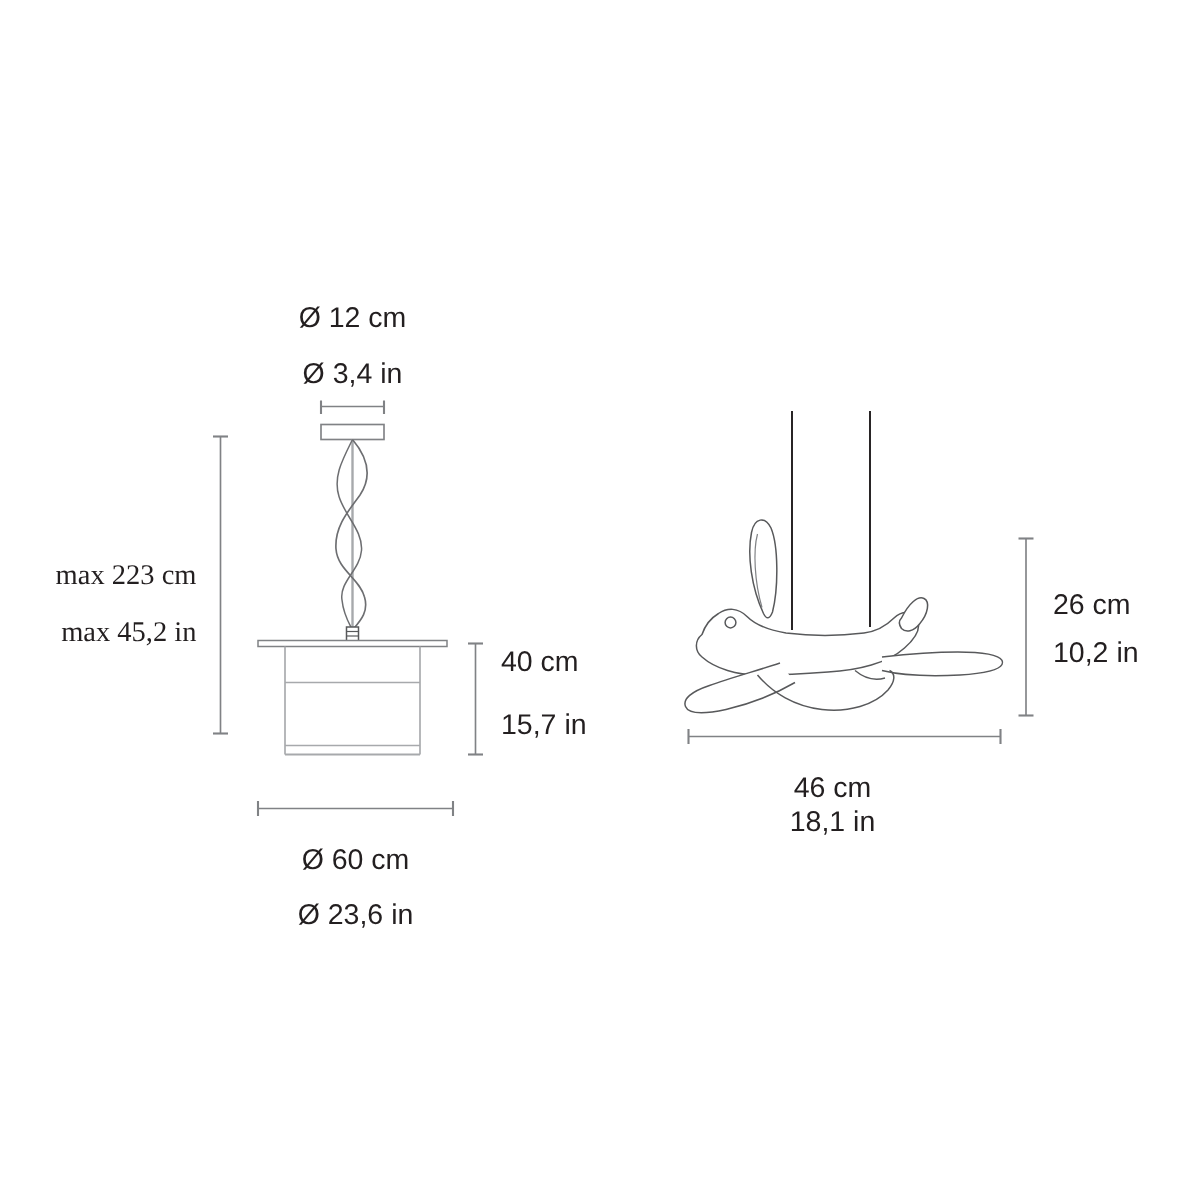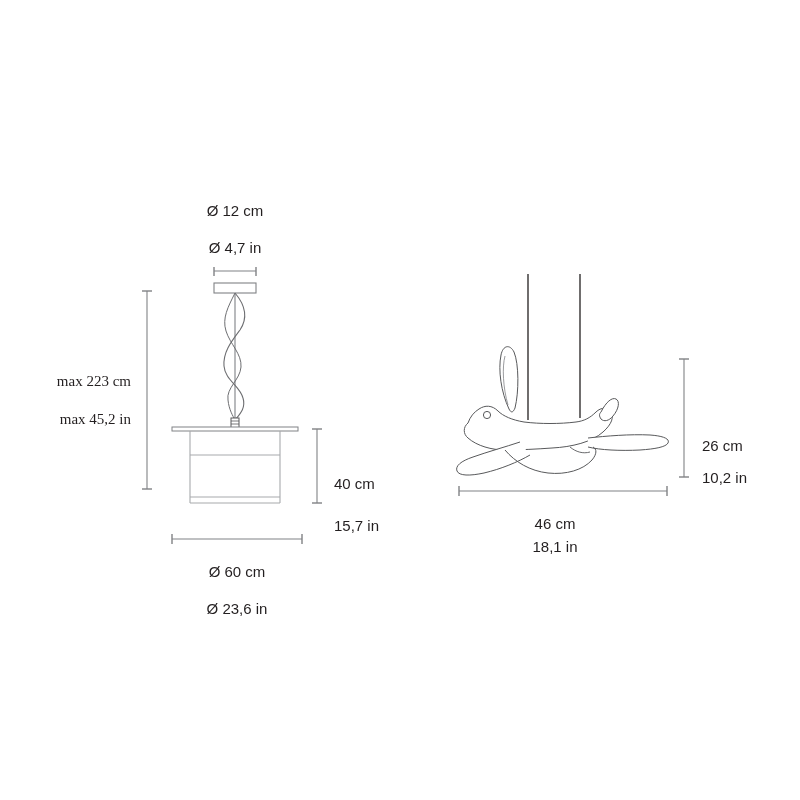--- a/index.html
+++ b/index.html
@@ -25,37 +25,36 @@
     position: absolute;
     left: 0;
     top: 0;
     width: 800px;
     height: 800px;
     display: block;
   }
   .dim-text {
     position: absolute;
     font-family: "Liberation Sans", sans-serif;
-    font-size: 15px;
+    font-size: 19px;
     line-height: 1;
     color: #231f20;
     white-space: nowrap;
   }
   .dim-text.center {
     text-align: center;
     transform: translateX(-50%);
   }
   .dim-text.right {
     text-align: right;
     transform: translateX(-100%);
     font-family: Liberation Serif, serif;
   }
   .dim-text.left {
     text-align: left;
-    margin-top: 44px;
   }
 </style>
 </head>
 <body>
 
 <div id="sheet">
 
   <svg id="drawing-svg" viewBox="0 0 800 800" aria-hidden="true">
 
     <g stroke-linecap="butt" fill="none">
@@ -181,21 +180,21 @@
 
       <g>
         <line x1="459" y1="491" x2="667" y2="491" stroke="#808285" stroke-width="1.1"></line>
         <line x1="459" y1="486" x2="459" y2="496" stroke="#808285" stroke-width="1.4"></line>
         <line x1="667" y1="486" x2="667" y2="496" stroke="#808285" stroke-width="1.4"></line>
       </g>
     </g>
   </svg>
 
   <div class="dim-text center" style="left:235px; top:203px;">Ø 12 cm</div>
-  <div class="dim-text center" style="left:235px; top:240px;">Ø 4,7 in</div>
+  <div class="dim-text center" style="left:235px; top:240px;">Ø 3,4 in</div>
 
   <div class="dim-text right" style="left:131px; top:374px;">max 223 cm</div>
   <div class="dim-text right" style="left:131px; top:412px;">max 45,2 in</div>
 
   <div class="dim-text left" style="left:334px; top:432px;">40 cm</div>
   <div class="dim-text left" style="left:334px; top:474px;">15,7 in</div>
 
   <div class="dim-text center" style="left:237px; top:564px;">Ø 60 cm</div>
   <div class="dim-text center" style="left:237px; top:601px;text-align:center;">Ø 23,6 in</div>
 

